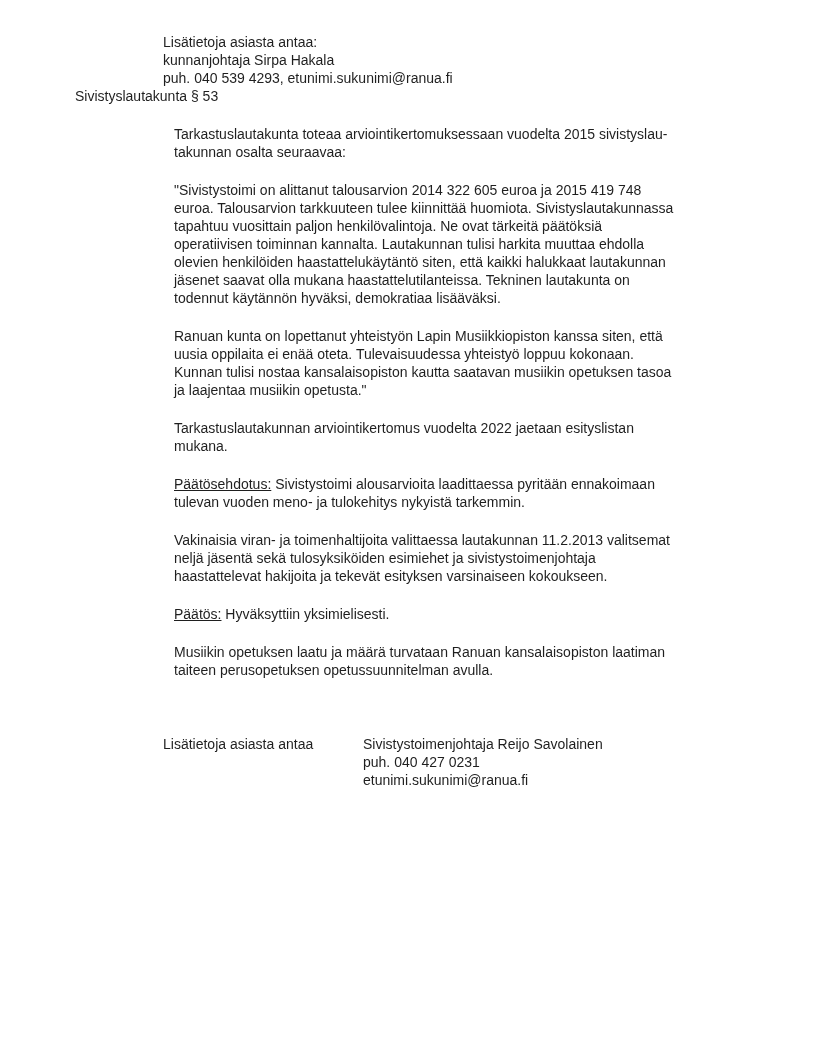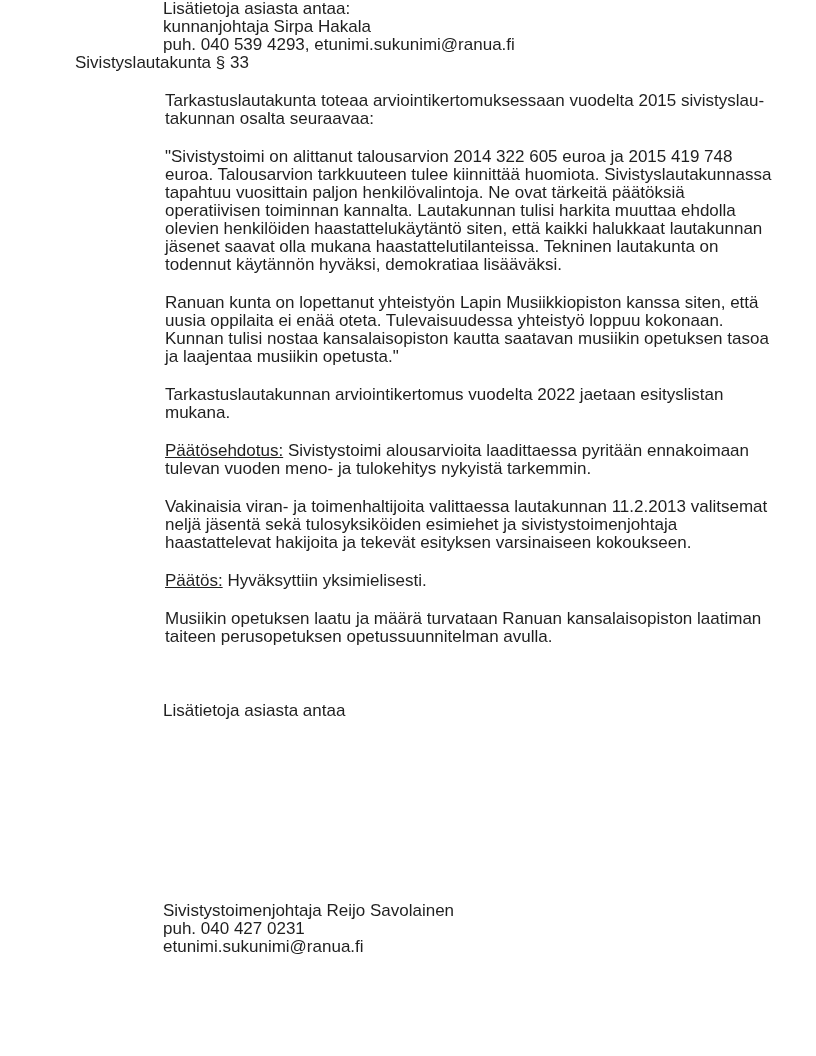--- a/index.html
+++ b/index.html
@@ -7,71 +7,71 @@
     padding: 0;
     background: #ffffff;
   }
   .page {
     position: relative;
     width: 816px;
     height: 1056px;
     background: #ffffff;
     color: #1f1f1f;
     font-family: "Liberation Sans", "DejaVu Sans", sans-serif;
-    font-size: 17px;
+    font-size: 14px;
     line-height: 18px;
     box-sizing: border-box;
+    padding-top: 33px;
     overflow: hidden;
   }
   .pre {
     white-space: pre-line;
   }
   .header-contact {
     margin-left: 163px;
     width: 620px;
   }
   .section-heading {
     margin-left: 75px;
   }
   .body-block {
     margin-left: 163px;
     width: 620px;
   }
   .body-block p {
-    margin: 20px 0 0 2px;
+    margin: 20px 0 0 11px;
   }
   .lead {
     font-weight: normal;
     text-decoration: underline;
   }
   .footer-block {
     margin-left: 163px;
     margin-top: 56px;
     display: flex;
     align-items: flex-start;
-    flex-direction: column;
   }
   .footer-label {
     width: 200px;
     flex: 0 0 200px;
   }
   .footer-contact {
     flex: 1 1 auto;
   }
 </style>
 </head>
 <body>
 
 <div class="page">
 
   <div class="header-contact pre">Lisätietoja asiasta antaa:
 kunnanjohtaja Sirpa Hakala
 puh. 040 539 4293, etunimi.sukunimi@ranua.fi</div>
 
-  <div class="section-heading">Sivistyslautakunta § 33</div>
+  <div class="section-heading">Sivistyslautakunta § 53</div>
 
   <div class="body-block">
 
     <p class="pre">Tarkastuslautakunta toteaa arviointikertomuksessaan vuodelta 2015 sivistyslau-
 takunnan osalta seuraavaa:</p>
 
     <p class="pre">"Sivistystoimi on alittanut talousarvion 2014 322 605 euroa ja 2015 419 748
 euroa. Talousarvion tarkkuuteen tulee kiinnittää huomiota. Sivistyslautakunnassa
 tapahtuu vuosittain paljon henkilövalintoja. Ne ovat tärkeitä päätöksiä
 operatiivisen toiminnan kannalta. Lautakunnan tulisi harkita muuttaa ehdolla

